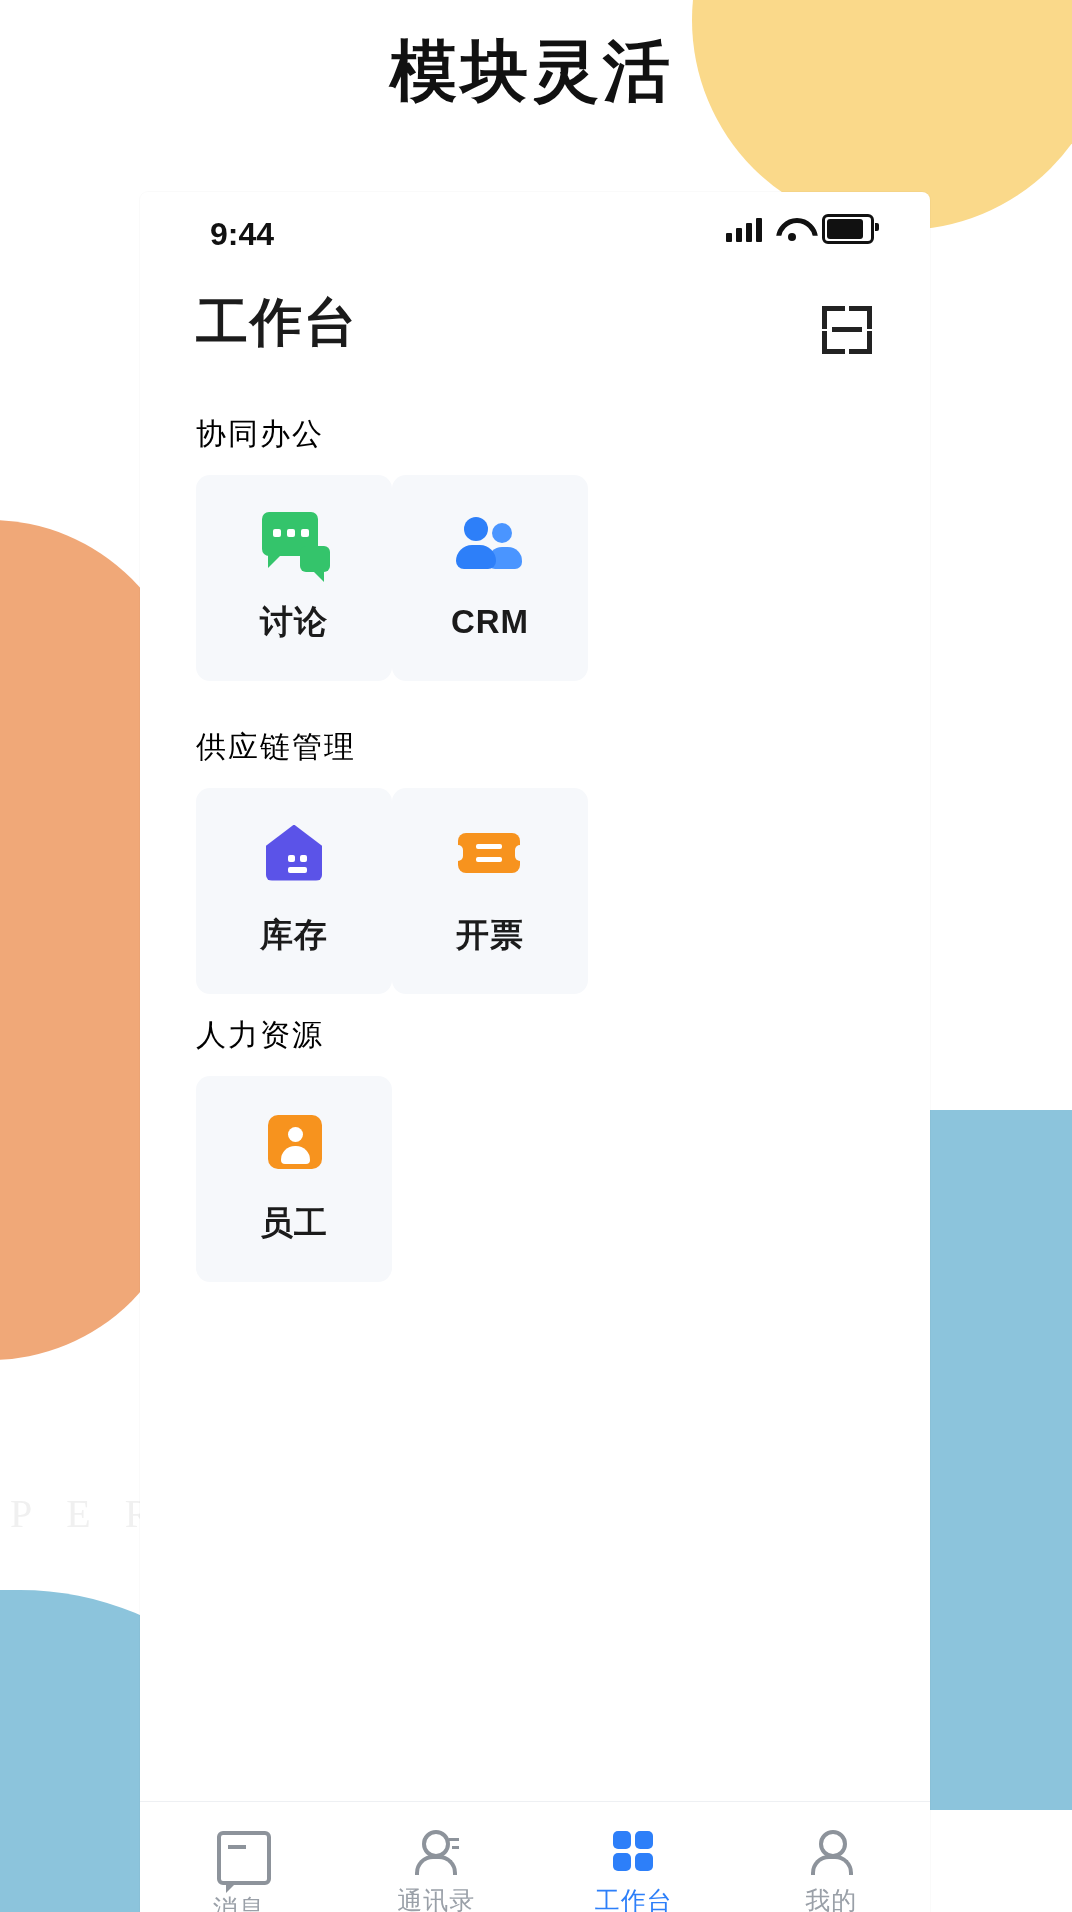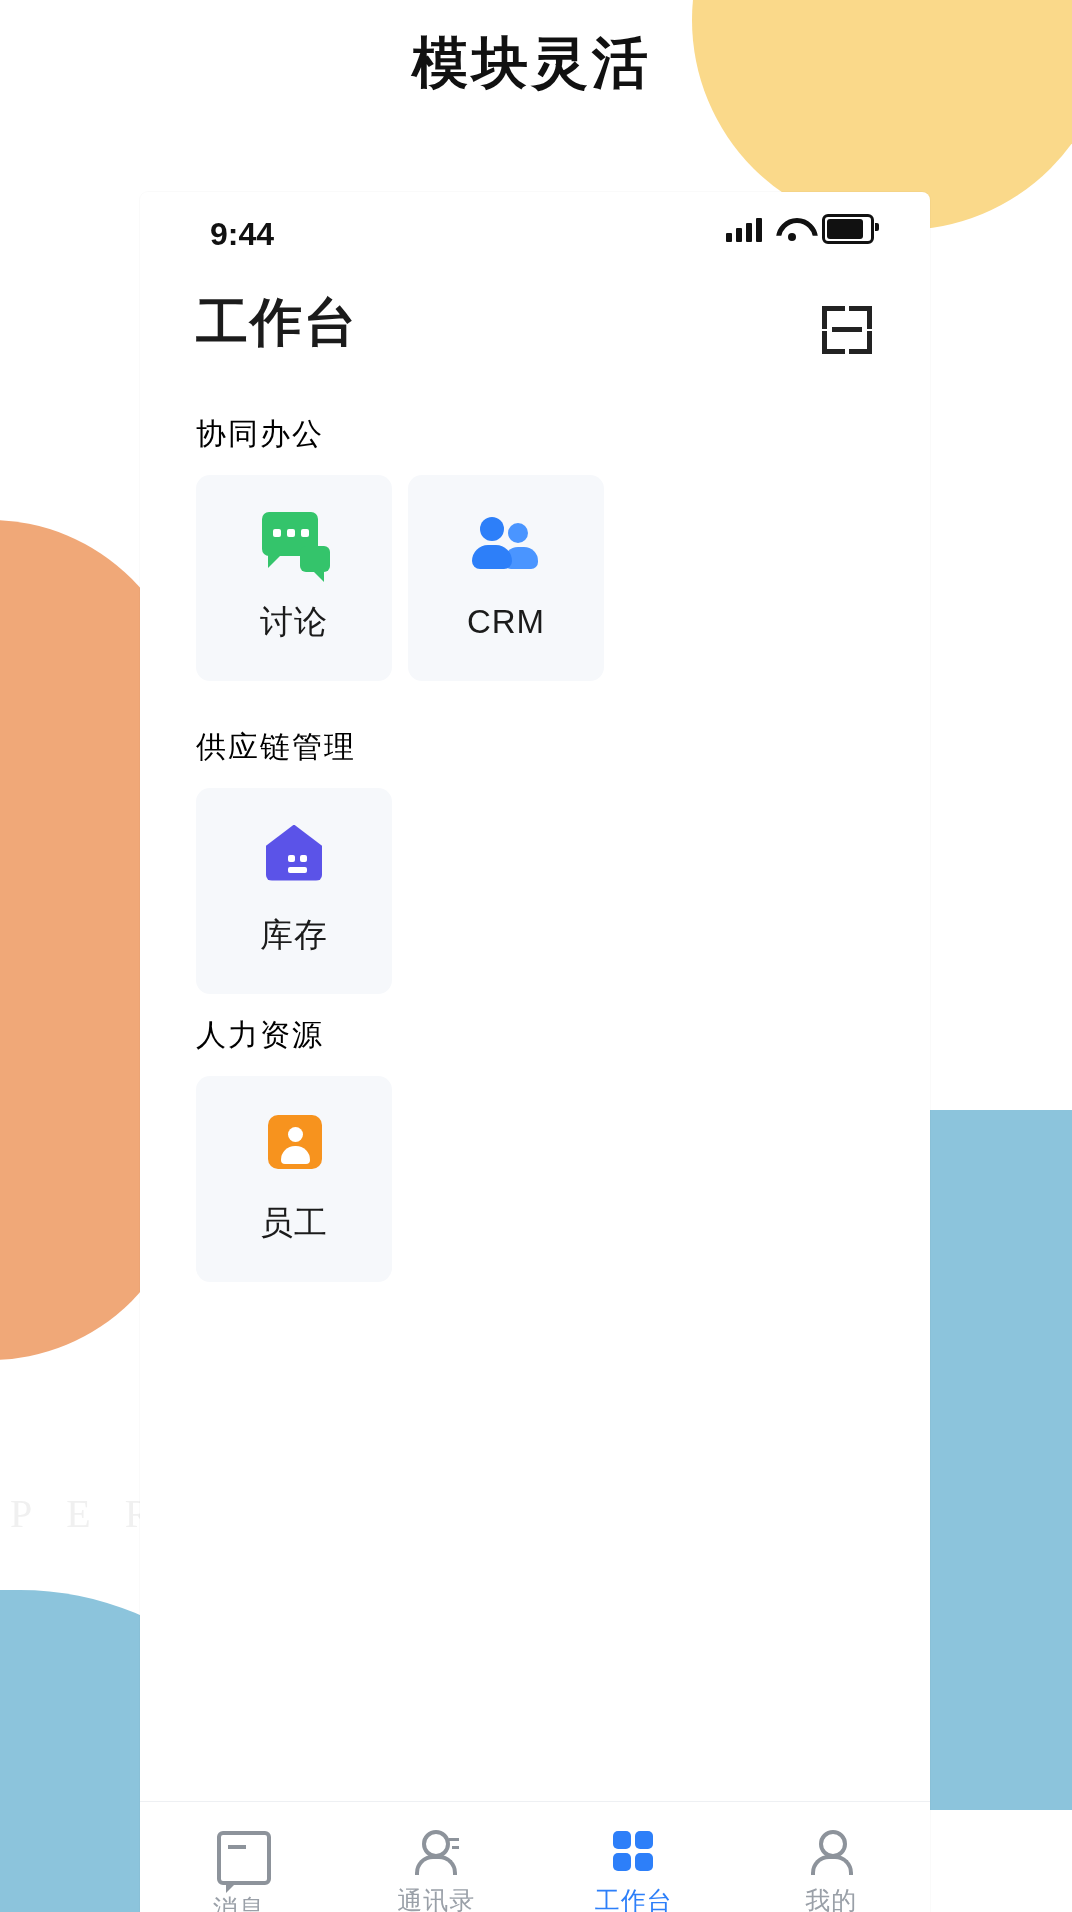--- a/index.html
+++ b/index.html
@@ -30,21 +30,21 @@
   }
   #watermark{
     position:absolute;left:10px;top:1490px;width:640px;
     font-size:40px;letter-spacing:34px;color:#f0f0f0;z-index:1;
     font-family:"Liberation Serif","DejaVu Serif",serif;
     user-select:none;
   }
   
   #headline{
     position:absolute;left:0;top:26px;width:1064px;text-align:center;
-    font-size:56px;font-weight:bold;color:#111;letter-spacing:4px;z-index:5;
+    font-size:67px;font-weight:bold;color:#111;letter-spacing:4px;z-index:5;
     font-family:"Liberation Sans","DejaVu Sans",sans-serif;
   }
   
   #phone{
     position:absolute;left:140px;top:192px;width:790px;height:1760px;
     background:#ffffff;border-radius:8px;z-index:4;overflow:hidden;
     box-shadow:0 0 0 1px rgba(0,0,0,0.02);
   }
   
   #statusbar{position:relative;height:86px;}
@@ -76,21 +76,21 @@
   #scan-btn span{position:absolute;width:18px;height:18px;}
   #scan-btn span:nth-child(1){left:0;top:0;border-left:5px solid #222;border-top:5px solid #222;}
   #scan-btn span:nth-child(2){right:0;top:0;border-right:5px solid #222;border-top:5px solid #222;}
   #scan-btn span:nth-child(3){left:0;bottom:0;border-left:5px solid #222;border-bottom:5px solid #222;}
   #scan-btn span:nth-child(4){right:0;bottom:0;border-right:5px solid #222;border-bottom:5px solid #222;}
   #scan-btn .mid{left:10px;top:21px;width:30px;height:5px;background:#222;border:none;}
   
   #content{padding:0 0 0 0;}
   .group{margin-top:26px;}
   .group-title{margin-left:56px;font-size:30px;color:#000000;letter-spacing:2px;}
-  .tiles{display:flex;flex-wrap:wrap;gap:16px;margin:20px 0 0 56px;}
+  .tiles{display:flex;flex-wrap:wrap;gap:0;margin:20px 0 0 56px;font-weight:bold;}
   .tile{
     width:196px;height:206px;background:#f6f8fb;border-radius:14px;
     display:flex;flex-direction:column;align-items:center;justify-content:center;
   }
   .tile .ico{width:72px;height:62px;position:relative;margin-bottom:26px;}
   .tile .lab{font-size:33px;color:#1b1b1b;letter-spacing:1px;}
   
   .ic-chat{position:absolute;left:4px;top:0;width:56px;height:44px;background:#34c46b;border-radius:7px;}
   .ic-chat::after{content:"";position:absolute;left:6px;bottom:-12px;width:0;height:0;border-left:14px solid #34c46b;border-bottom:14px solid transparent;}
   .ic-chat .d{position:absolute;top:17px;width:8px;height:8px;background:#fff;border-radius:2px;}
@@ -223,20 +223,29 @@
         <div class="tile">
           <div class="ico">
             <span class="ic-home">
                 <i class="p p1"></i>
                 <i class="p p2"></i>
                 <i class="p p3"></i>
               </span>
           </div>
           <div class="lab">库存</div>
         </div>
+        <div class="tile">
+          <div class="ico">
+            <span class="ic-ticket">
+                <i class="l l1"></i>
+                <i class="l l2"></i>
+              </span>
+          </div>
+          <div class="lab">开票</div>
+        </div>
       </div>
     </div>
 
     <div class="group" style="margin-top:21px">
       <div class="group-title">人力资源</div>
       <div class="tiles">
         <div class="tile">
           <div class="ico">
             <span class="ic-emp">
                 <i class="hd"></i>

